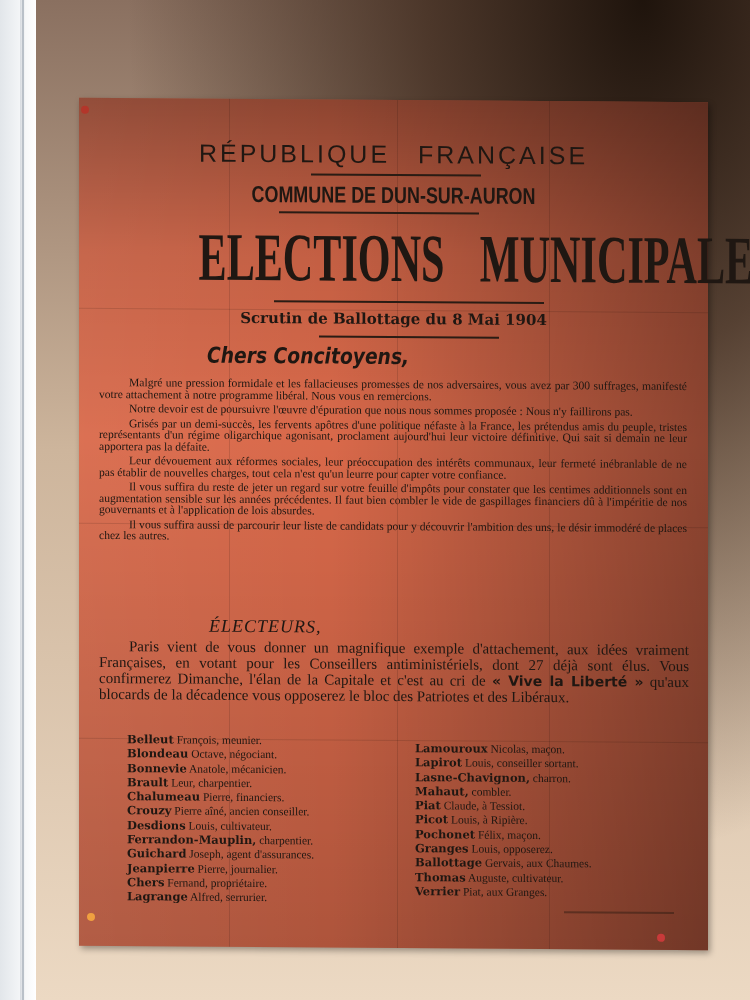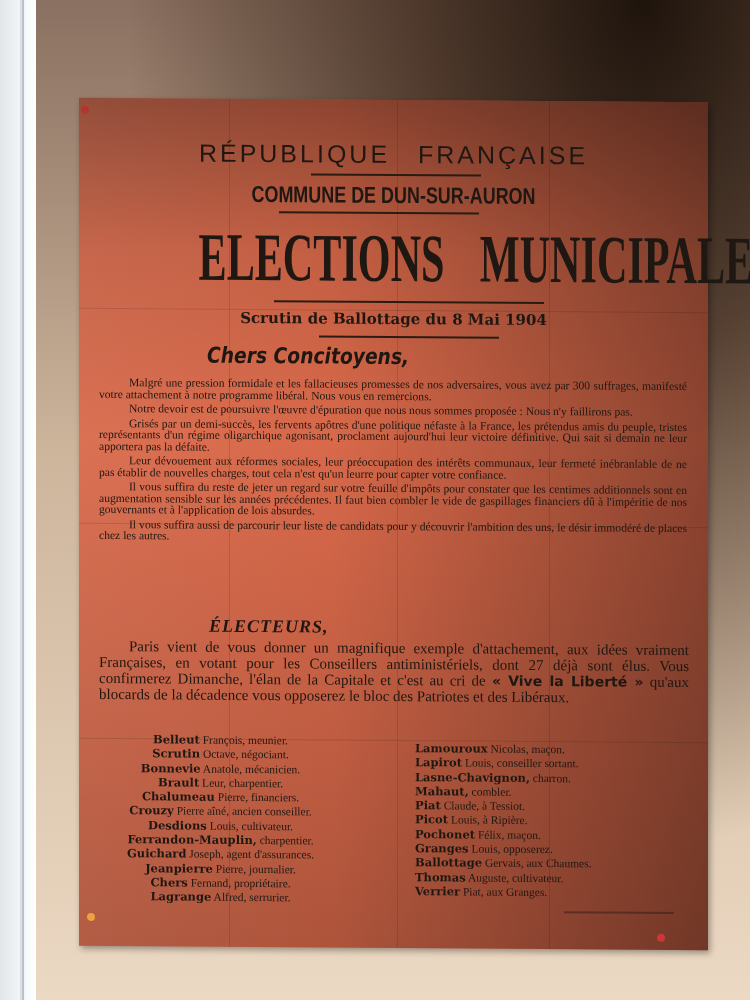--- a/index.html
+++ b/index.html
@@ -56,30 +56,30 @@
     font-family:"DejaVu Sans", sans-serif; font-weight:bold; font-style:italic; font-size:22px;
     transform:scaleX(0.85); transform-origin:left;
   }
   .body-text {
     position:absolute; left:20px; width:588px; top:279px;
     font-size:11.6px; line-height:11.5px; text-align:justify;
   }
   .body-text p { margin:0 0 3px 0; text-indent:30px; }
   .t-electeurs {
     position:absolute; top:517px; left:130px;
-    font-family:"Liberation Serif", serif; font-weight:bold; font-style:italic; font-size:18px; letter-spacing:1px;
+    font-family:"Liberation Serif", serif; font-weight:normal; font-style:italic; font-size:18px; letter-spacing:1px;
   }
   .appeal {
     position:absolute; left:20px; width:590px; top:540px;
     font-size:15px; line-height:16px; text-align:justify;
   }
   .appeal p { margin:0; text-indent:30px; }
   .appeal .slogan { font-family:"DejaVu Sans", sans-serif; font-weight:bold; font-size:14px; }
   .cands { position:absolute; top:634px; font-size:11.5px; line-height:14.3px; }
-  .cands.left { left:48px;text-align:center; }
+  .cands.left { left:48px; }
   .cands.right { left:336px; top:641px; }
   .cand .sur { font-family:"DejaVu Serif", serif; font-weight:bold; font-size:11.5px; }
   .cand .rest { font-family:"Liberation Serif", serif; }
   .printer { position:absolute; left:485px; top:810px; width:110px; height:2px; background:rgba(40,25,15,0.45); }
 </style>
 </head>
 <body>
 
 <div class="door-frame"></div>
 <div class="door-edge"></div>
@@ -118,21 +118,21 @@
   </div>
 
   <div class="t-electeurs">ÉLECTEURS,</div>
 
   <div class="appeal">
     <p><span>Paris vient de vous donner un magnifique exemple d'attachement, aux idées vraiment Françaises, en votant pour les Conseillers antiministériels, dont 27 déjà sont élus. Vous confirmerez Dimanche, l'élan de la Capitale et c'est au cri de </span><span class="slogan">« Vive la Liberté »</span><span> qu'aux blocards de la décadence vous opposerez le bloc des Patriotes et des Libéraux.</span></p>
   </div>
 
   <div class="cands left">
     <div class="cand"><span class="sur">Belleut</span> <span class="rest">François, meunier.</span></div>
-    <div class="cand"><span class="sur">Scrutin</span> <span class="rest">Octave, négociant.</span></div>
+    <div class="cand"><span class="sur">Blondeau</span> <span class="rest">Octave, négociant.</span></div>
     <div class="cand"><span class="sur">Bonnevie</span> <span class="rest">Anatole, mécanicien.</span></div>
     <div class="cand"><span class="sur">Brault</span> <span class="rest">Leur, charpentier.</span></div>
     <div class="cand"><span class="sur">Chalumeau</span> <span class="rest">Pierre, financiers.</span></div>
     <div class="cand"><span class="sur">Crouzy</span> <span class="rest">Pierre aîné, ancien conseiller.</span></div>
     <div class="cand"><span class="sur">Desdions</span> <span class="rest">Louis, cultivateur.</span></div>
     <div class="cand"><span class="sur">Ferrandon-Mauplin,</span> <span class="rest">charpentier.</span></div>
     <div class="cand"><span class="sur">Guichard</span> <span class="rest">Joseph, agent d'assurances.</span></div>
     <div class="cand"><span class="sur">Jeanpierre</span> <span class="rest">Pierre, journalier.</span></div>
     <div class="cand"><span class="sur">Chers</span> <span class="rest">Fernand, propriétaire.</span></div>
     <div class="cand"><span class="sur">Lagrange</span> <span class="rest">Alfred, serrurier.</span></div>

